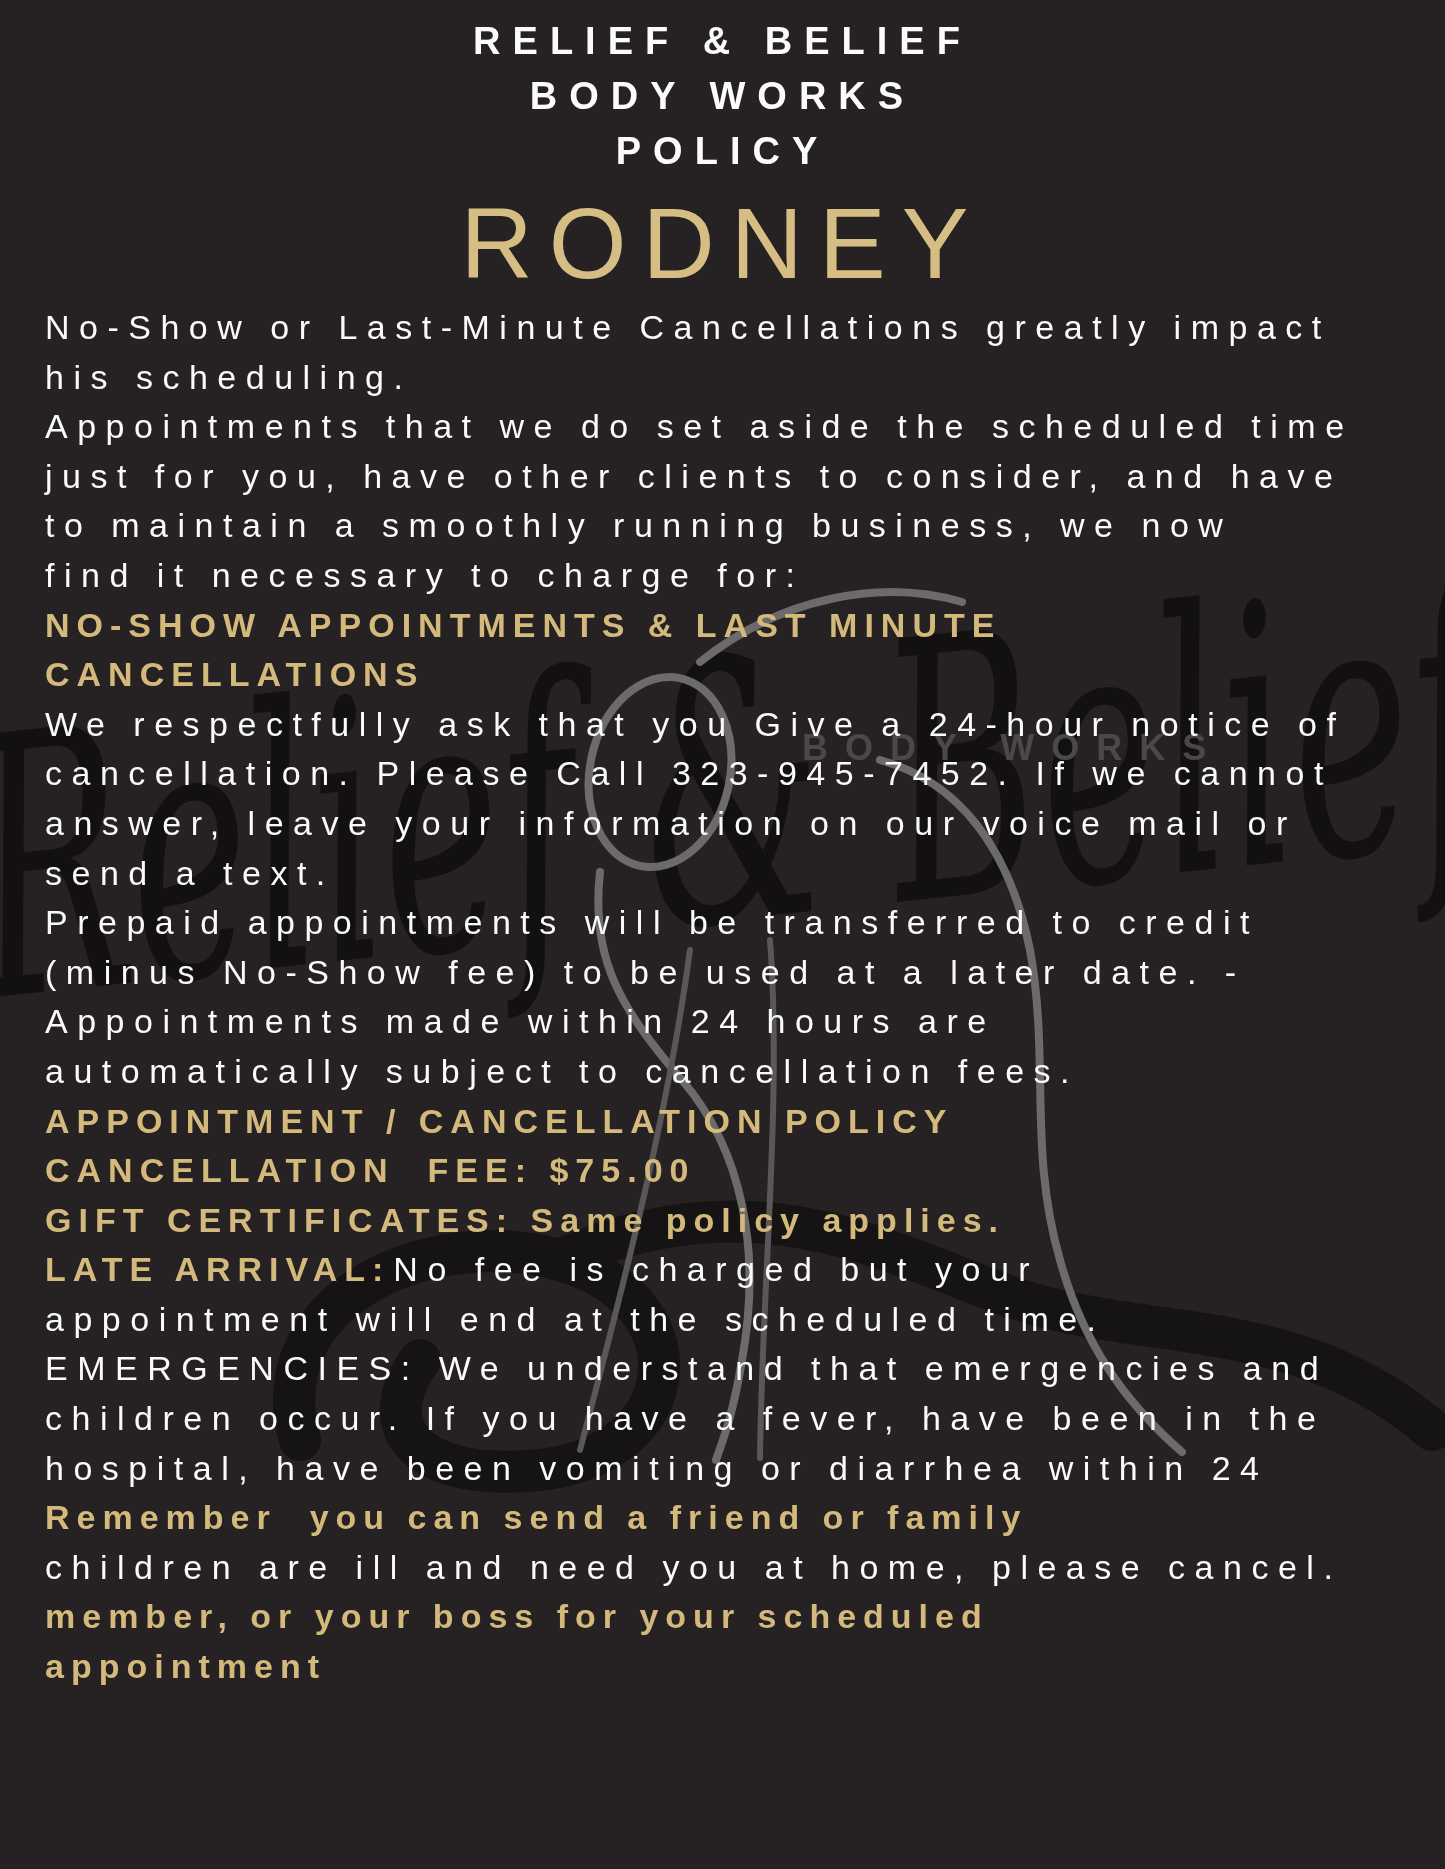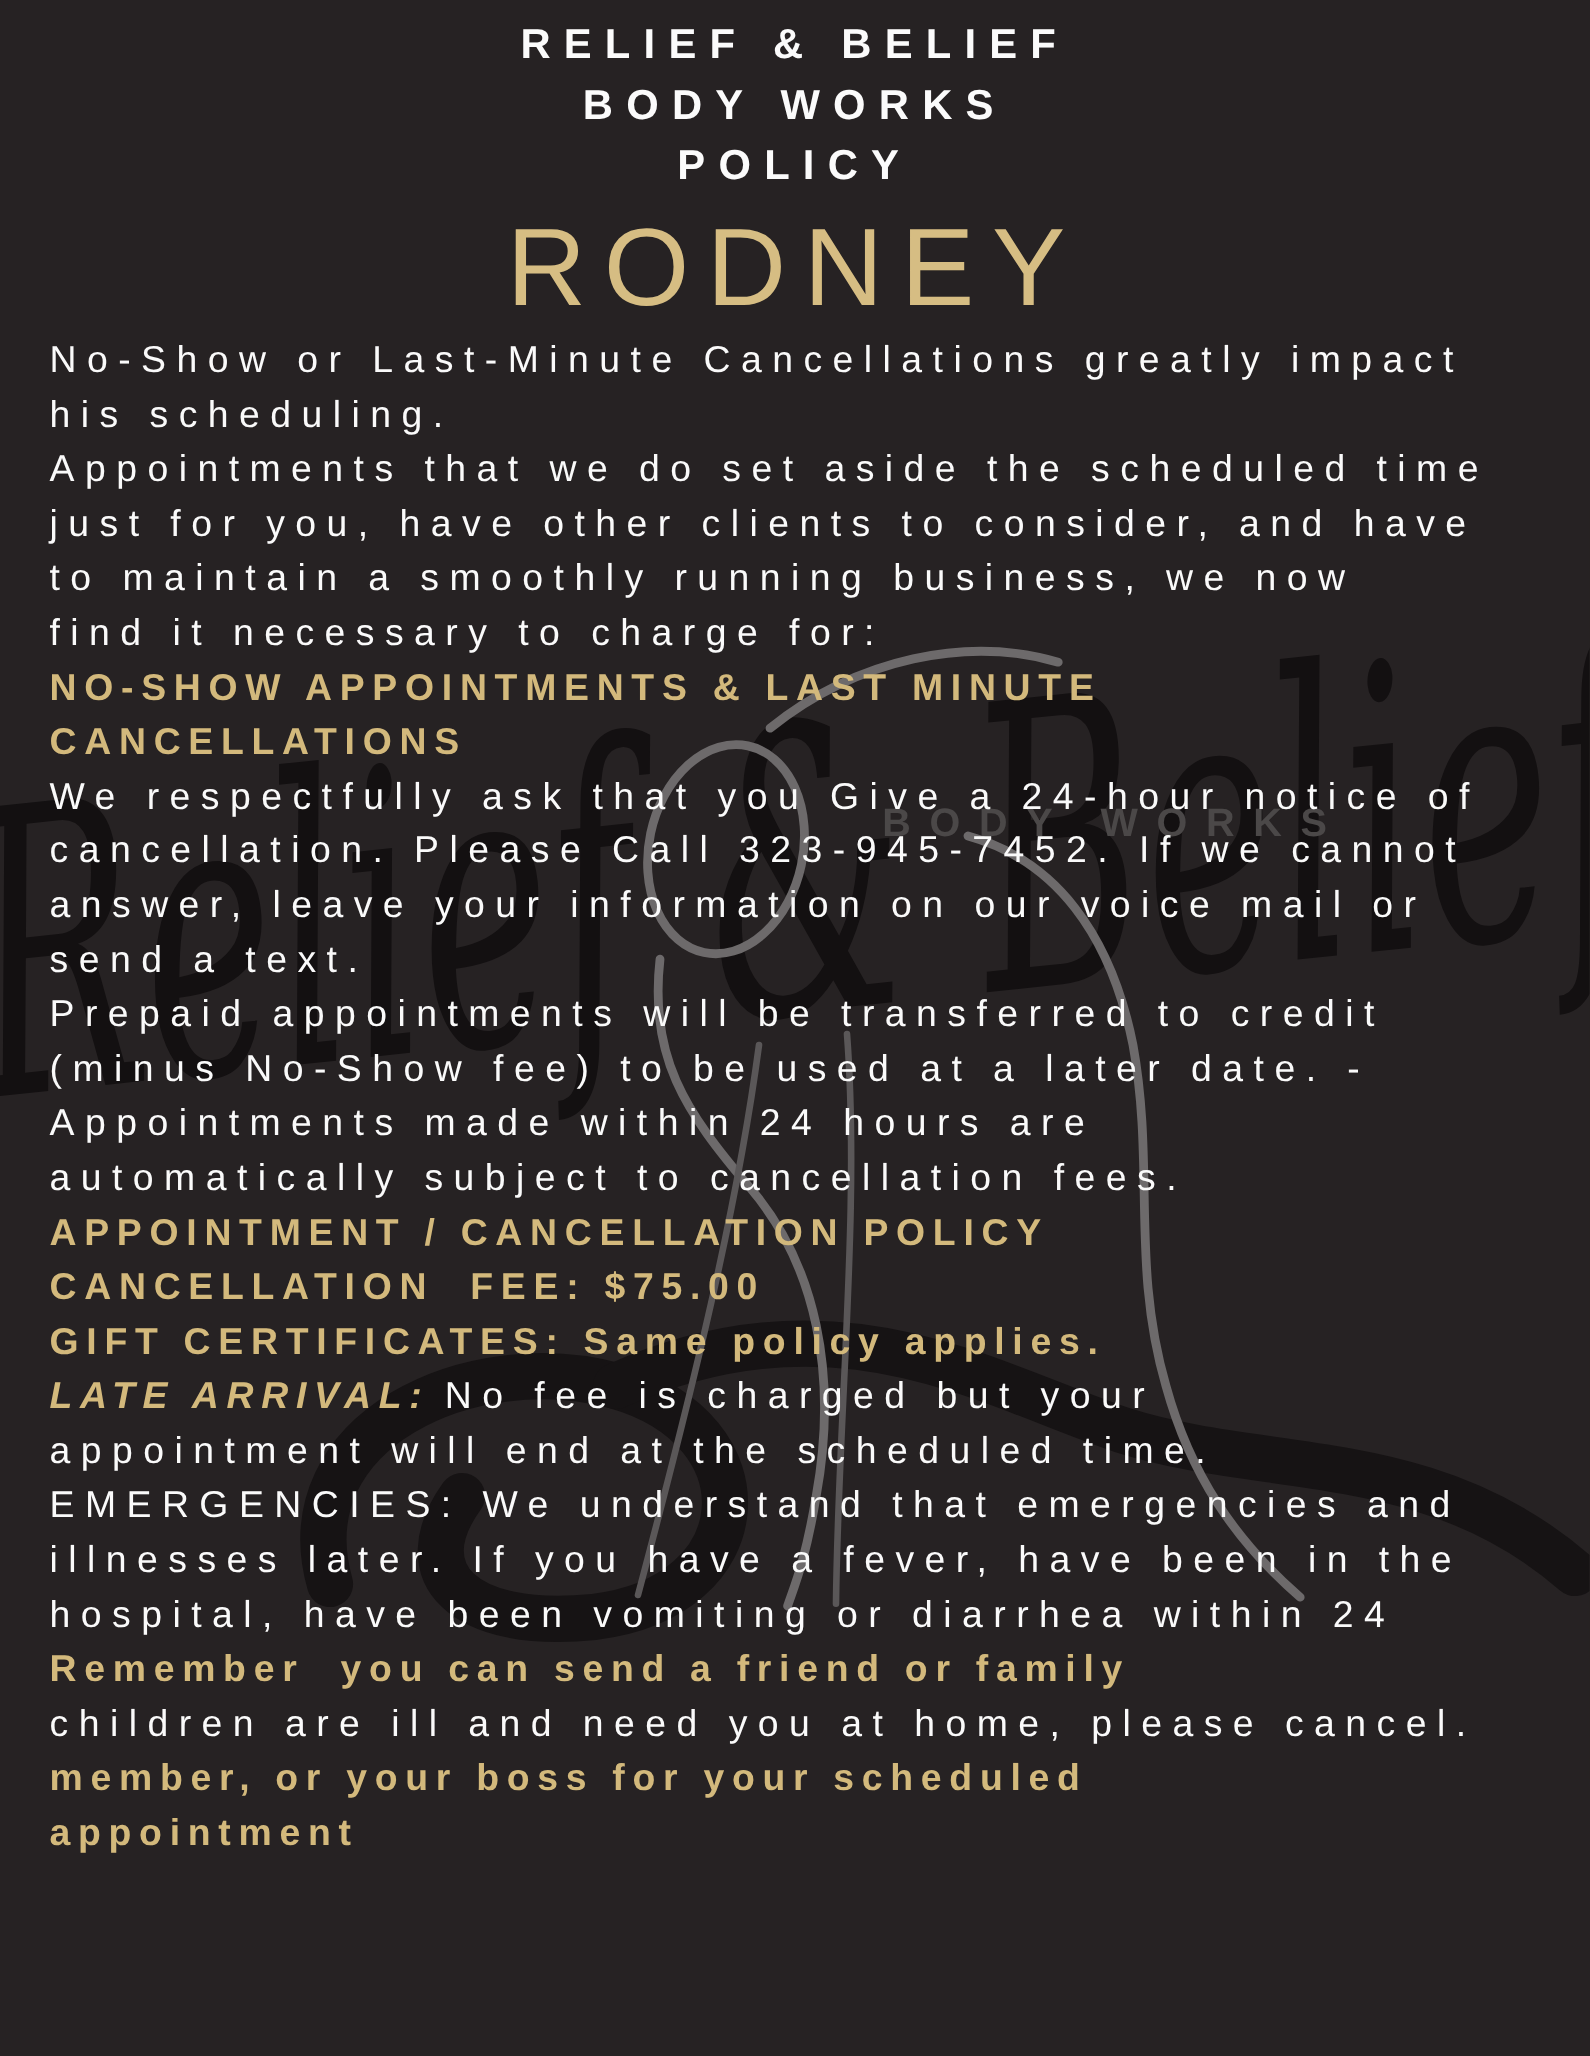--- a/index.html
+++ b/index.html
@@ -73,21 +73,21 @@
     position:relative;
     margin:8px 0 0 45px;
     width:1365px;
     font-size:34px;
     line-height:49.6px;
   }
   .ln{white-space:nowrap;}
   .w{color:var(--body-text);font-weight:400;letter-spacing:9.5px;}
   .g{color:var(--accent-gold);font-weight:700;letter-spacing:7px;}
   .gap{}
-  .lbl{margin-right:14px;font-style:italic;}
+  .lbl{margin-right:3px;}
 </style>
 </head>
 <body>
 
 <div class="poster">
 
   <svg class="wm" viewBox="0 0 1445 1869" aria-hidden="true">
 
     <g transform="rotate(-6 720 800)">
       <text class="wm-script" x="-30" y="920" textLength="1520" lengthAdjust="spacingAndGlyphs">Relief &amp; Belief</text>
@@ -135,21 +135,21 @@
     <div class="ln w">Appointments made within 24 hours are</div>
     <div class="ln w">automatically subject to cancellation fees.</div>
     <div class="ln g gap">APPOINTMENT / CANCELLATION POLICY</div>
     <div class="ln g">CANCELLATION&nbsp; FEE: $75.00</div>
     <div class="ln g">GIFT CERTIFICATES: Same policy applies.</div>
     <div class="ln">
       <span class="g lbl">LATE ARRIVAL:</span><span class="w">No fee is charged but your</span>
     </div>
     <div class="ln w">appointment will end at the scheduled time.</div>
     <div class="ln w gap">EMERGENCIES: We understand that emergencies and</div>
-    <div class="ln w">illnesses later. If you have a fever, have been in the</div>
+    <div class="ln w">children occur. If you have a fever, have been in the</div>
     <div class="ln w">hospital, have been vomiting or diarrhea within 24</div>
     <div class="ln g">Remember&nbsp; you can send a friend or family</div>
     <div class="ln w">children are ill and need you at home, please cancel.</div>
     <div class="ln g">member, or your boss for your scheduled</div>
     <div class="ln g">appointment</div>
   </main>
 
 </div>
 
 </body></html>

